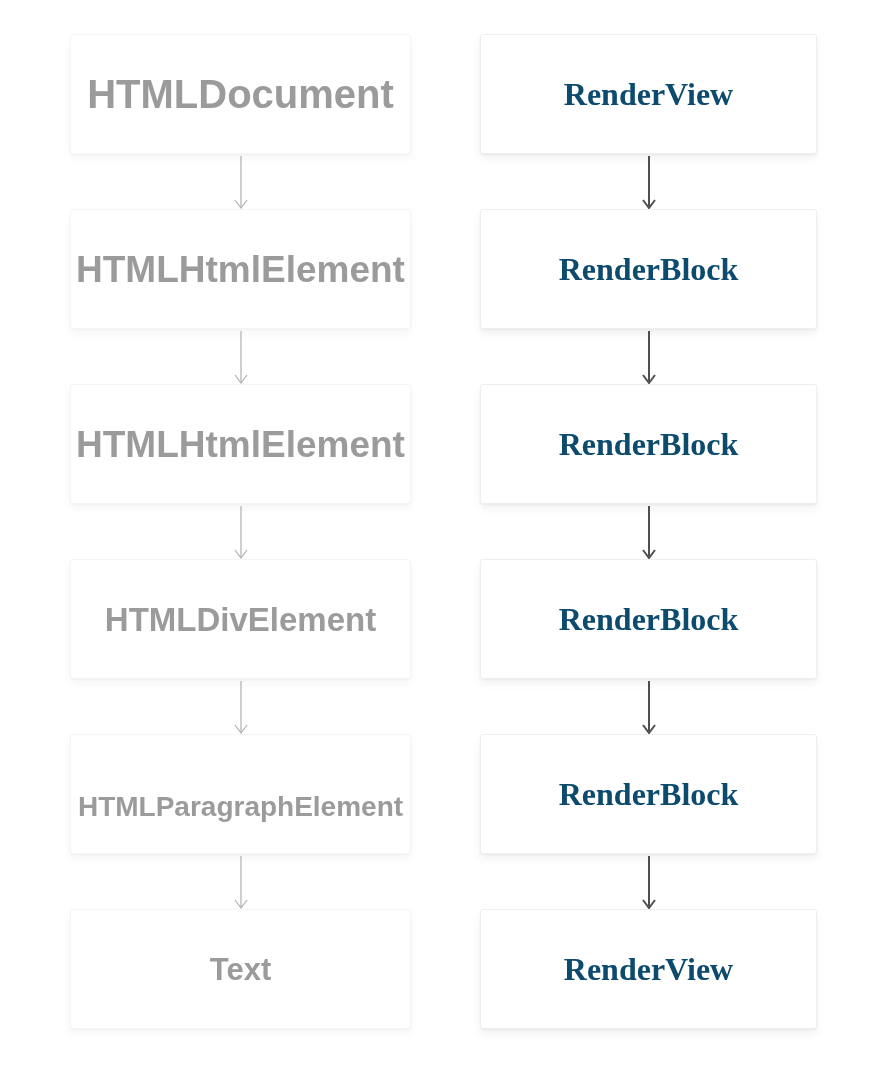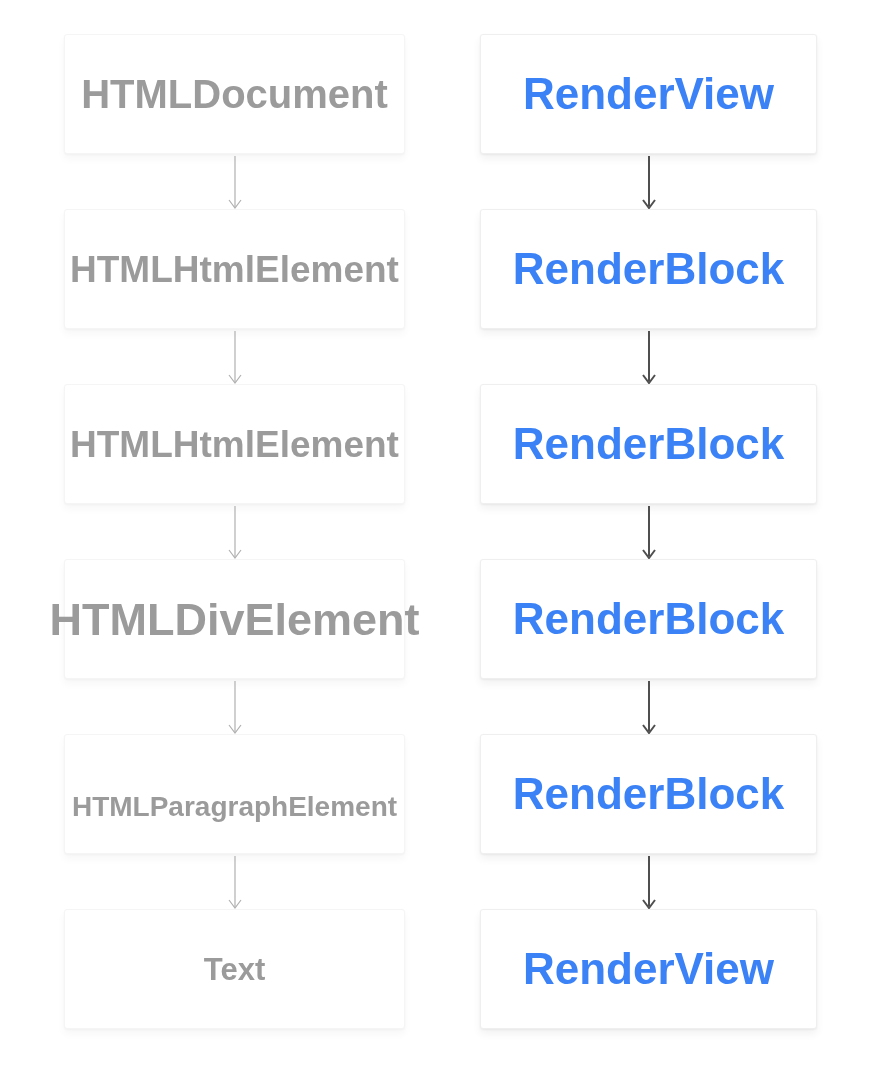--- a/index.html
+++ b/index.html
@@ -14,21 +14,21 @@
     background: #ffffff;
     font-family: "Liberation Sans", sans-serif;
     overflow: hidden;
   }
   .col {
     position: absolute;
     top: 34px;
     display: flex;
     flex-direction: column;
   }
-  .col-dom { left: 64px; width: 341px; }
+  .col-dom { left: 70px; width: 341px; }
   .col-render { left: 480px; width: 337px; }
 
   .node {
     height: 120px;
     box-sizing: border-box;
     background: #ffffff;
     border: 1px solid #f2f2f2;
     border-radius: 3px;
     display: flex;
     align-items: center;
@@ -45,27 +45,28 @@
 
   .label {
     white-space: nowrap;
     line-height: 1;
   }
   .dom-label {
     color: #9b9b9b;
     font-weight: 700;
   }
   .render-label {
-    color: #3b82f6;
+    color: #0c4a6e;
     font-weight: 700;
-    font-size: 44px;
+    font-size: 32px;
+    font-family: Liberation Serif, serif;
   }
   .fs42 { font-size: 31px; }
   .fs40 { font-size: 40px; }
-  .fs39 { font-size: 45px; }
+  .fs39 { font-size: 33px; }
   .fs37 { font-size: 37px; }
   .fs28 { font-size: 28px; margin-top: 26px; }
 
   .arrow {
     height: 55px;
     display: flex;
     justify-content: center;
     align-items: stretch;
   }
   .arrow svg { display: block; height: 55px; }

